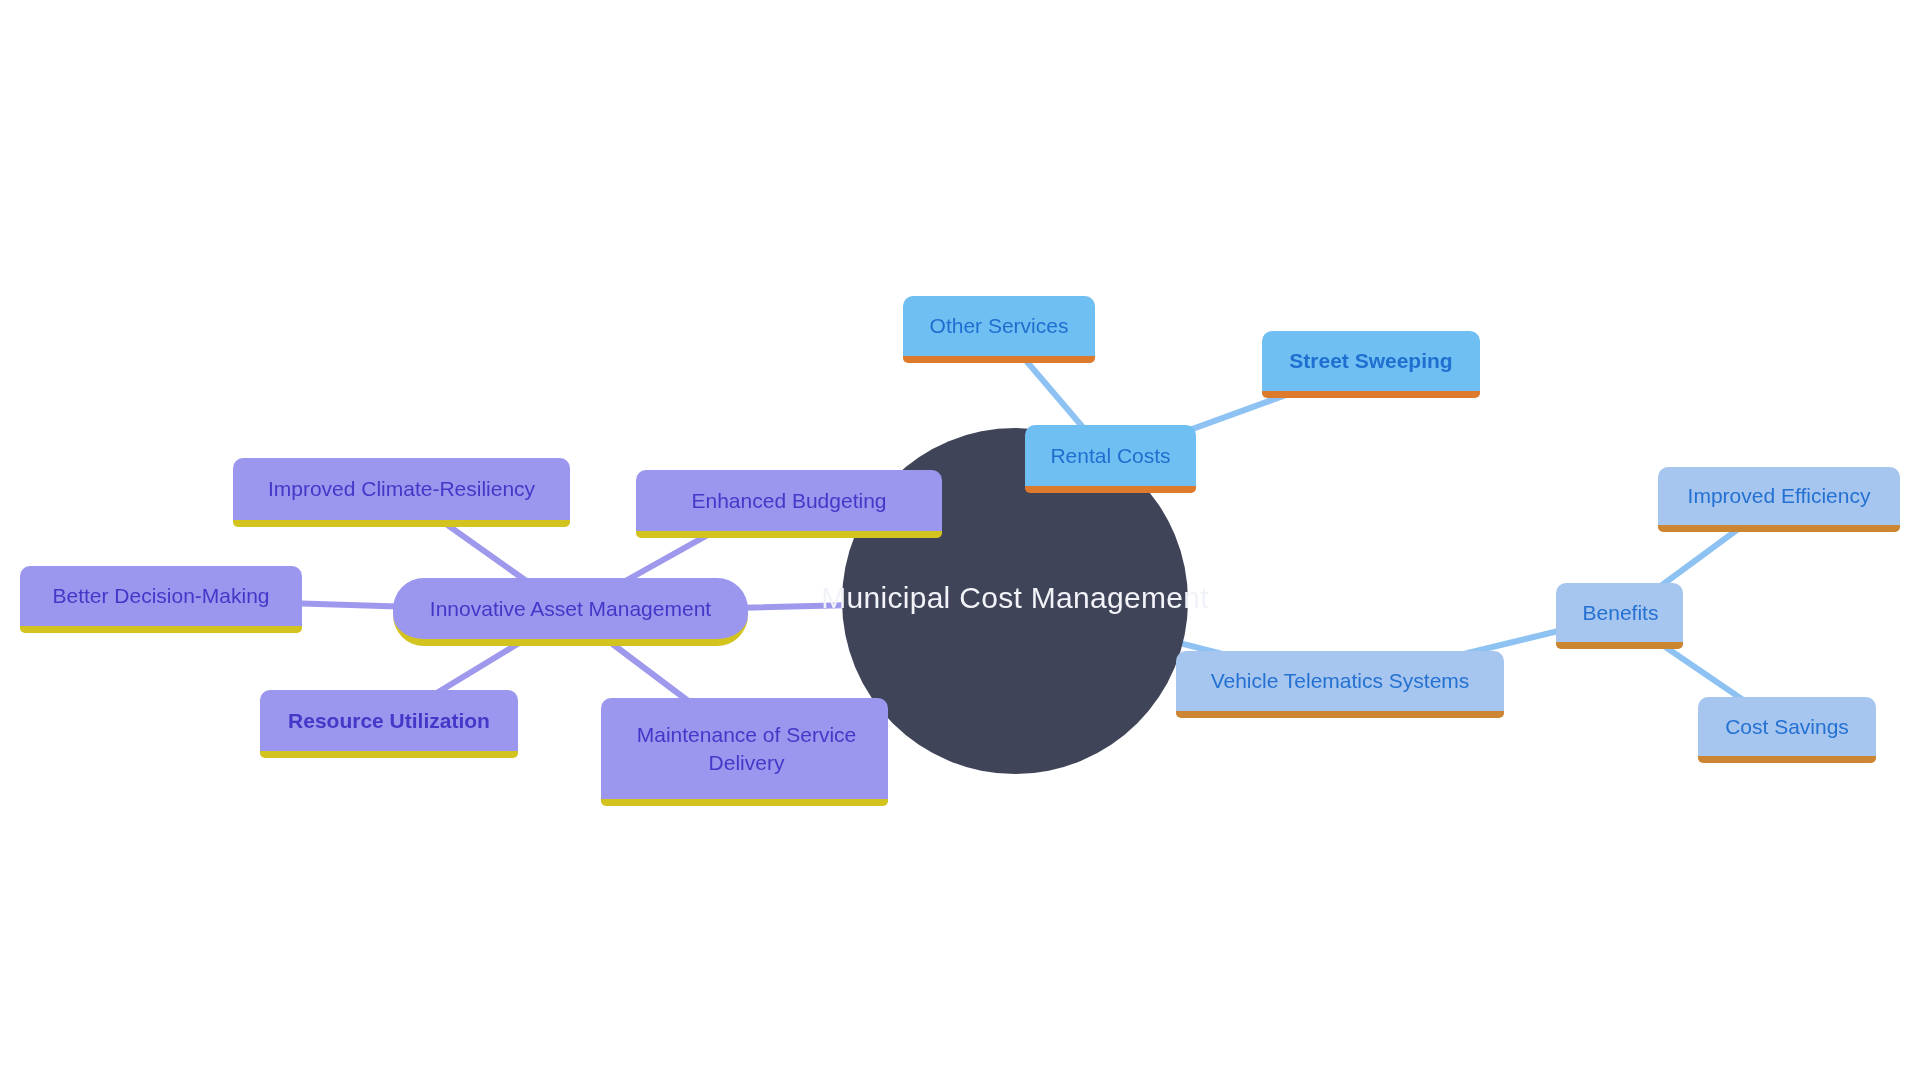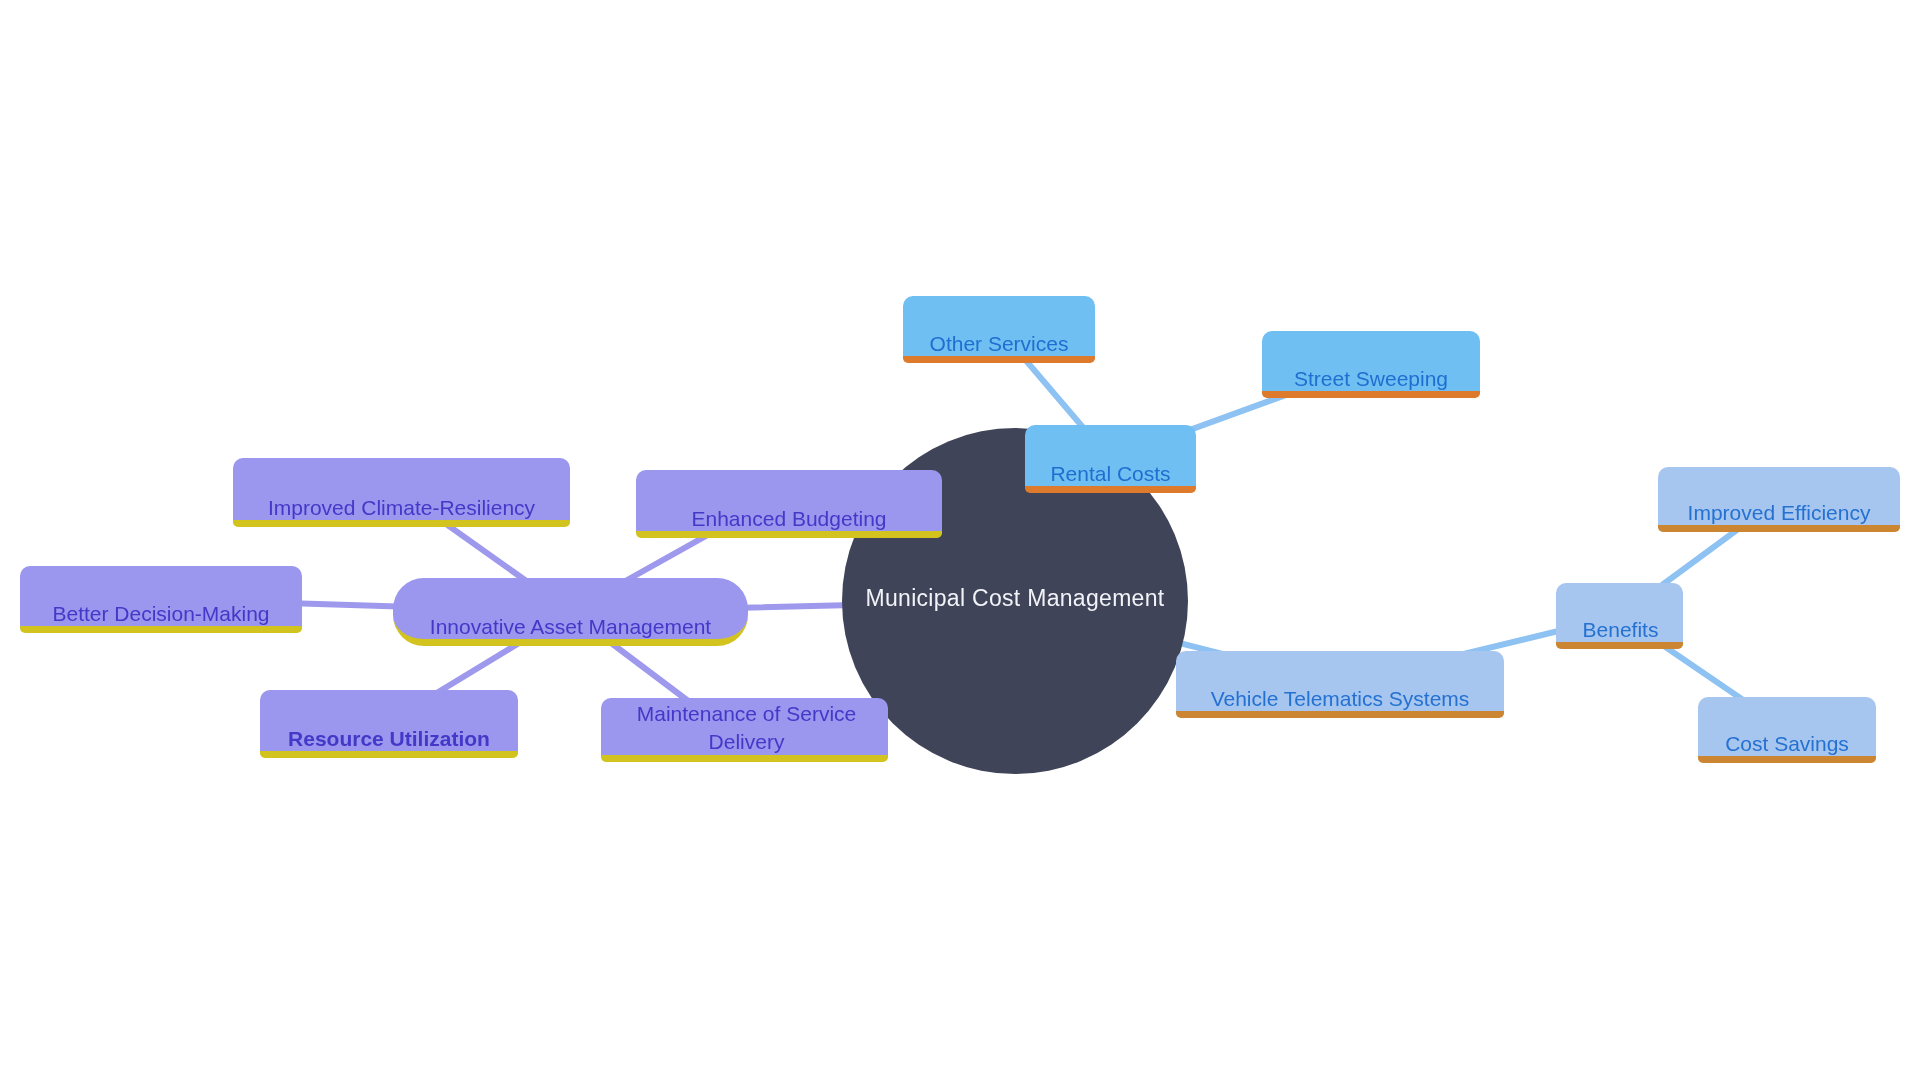--- a/index.html
+++ b/index.html
@@ -10,25 +10,25 @@
     overflow:hidden;
   }
   .stage{position:relative;width:1920px;height:1080px;}
   .edges{position:absolute;left:0;top:0;}
   .edge-blue{stroke:var(--blue-line,#8DC2F2);stroke-width:6;stroke-linecap:round;}
   .edge-purple{stroke:var(--purple-line,#9E99EC);stroke-width:6;stroke-linecap:round;}
   .center-circle{fill:var(--center-fill,#3F4458);}
   .center-label{
     position:absolute;left:805px;top:578px;width:420px;height:40px;
     display:flex;align-items:center;justify-content:center;
-    color:var(--center-text,#F2F3F8);font-size:23px;letter-spacing:.3px;
+    color:var(--center-text,#F2F3F8);font-size:30px;letter-spacing:.3px;
   }
   .node{
     position:absolute;box-sizing:border-box;
-    display:flex;align-items:flex-end;justify-content:center;
+    display:flex;align-items:center;justify-content:center;
     font-size:21px;white-space:nowrap;text-align:center;
     border-radius:10px 10px 5px 5px;
     border-bottom:7px solid transparent;
     padding:0 8px;
   }
   .node.wrap{white-space:normal;line-height:1.3;}
   .node.purple{
     background:var(--purple-fill,#9B96EE);
     border-bottom-color:var(--purple-underline,#D3C31F);
     color:var(--purple-text,#4438C8);
@@ -79,28 +79,28 @@
   </div>
   <div class="node purple" style="left:20px;top:566px;width:282px;height:67px;">
     <span>Better Decision-Making</span>
   </div>
   <div class="node purple" style="left:393px;top:578px;width:355px;height:68px;border-radius:31px;">
     <span>Innovative Asset Management</span>
   </div>
   <div class="node purple" style="left:260px;top:690px;width:258px;height:68px;font-weight:bold;">
     <span>Resource Utilization</span>
   </div>
-  <div class="node purple wrap" style="left:601px;top:698px;width:287px;height:64px;padding-left:12px;">
+  <div class="node purple wrap" style="left:601px;top:698px;width:287px;height:108px;padding-left:12px;">
     <span>Maintenance of Service Delivery</span>
   </div>
 
   <div class="node sky" style="left:903px;top:296px;width:192px;height:67px;">
     <span>Other Services</span>
   </div>
-  <div class="node sky" style="left:1262px;top:331px;width:218px;height:67px;">
+  <div class="node sky" style="left:1262px;top:331px;width:218px;height:67px;font-weight:bold;">
     <span>Street Sweeping</span>
   </div>
   <div class="node sky" style="left:1025px;top:425px;width:171px;height:68px;">
     <span>Rental Costs</span>
   </div>
 
   <div class="node soft" style="left:1176px;top:651px;width:328px;height:67px;">
     <span>Vehicle Telematics Systems</span>
   </div>
   <div class="node soft" style="left:1556px;top:583px;width:127px;height:66px;padding-left:10px;">

